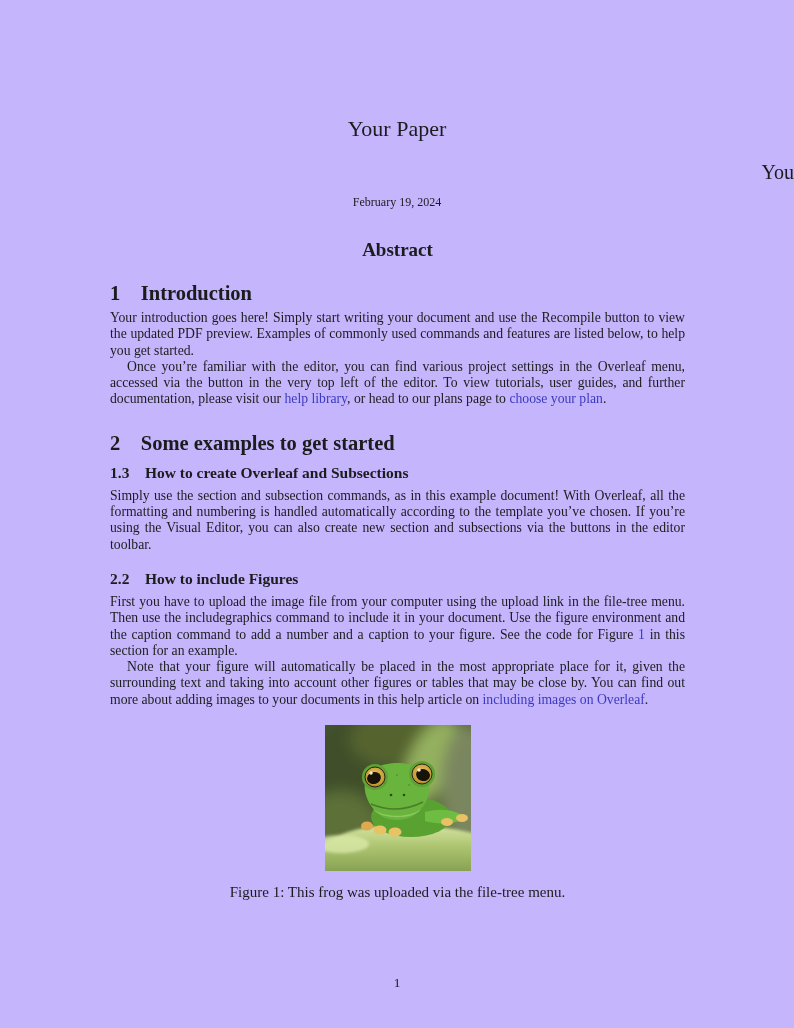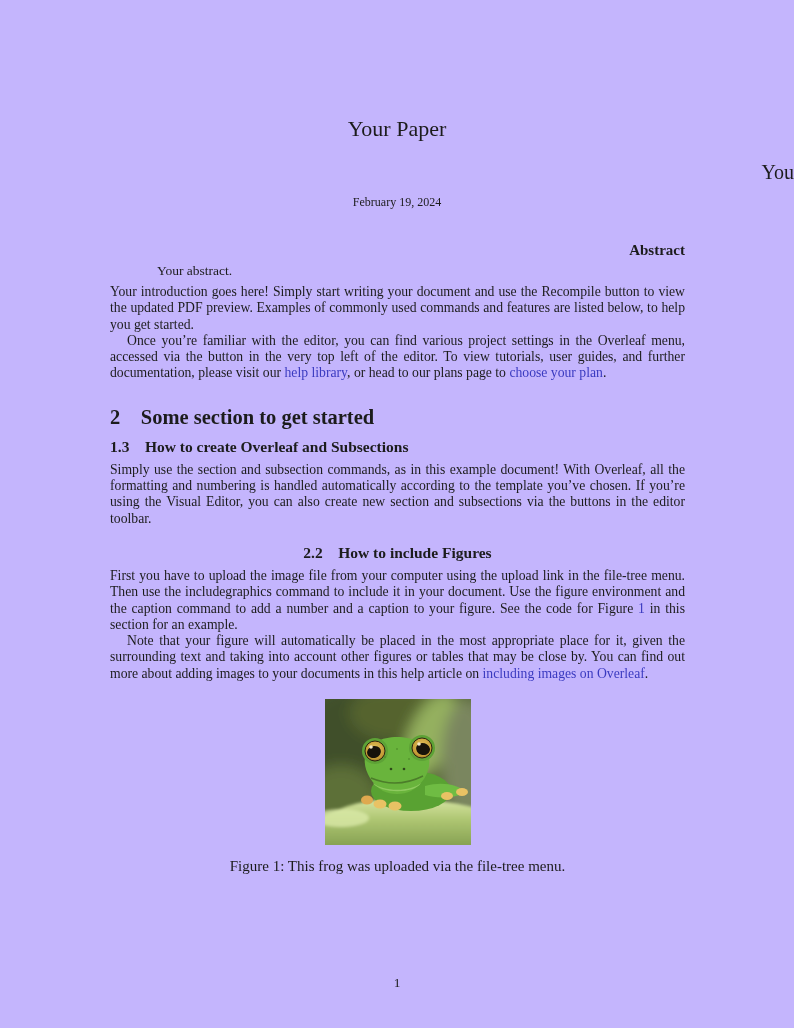--- a/index.html
+++ b/index.html
@@ -30,45 +30,45 @@
     text-align: right;
   }
   .paper-date {
     margin-top: 12px;
     font-size: 12px;
     line-height: 18px;
     text-align: center;
   }
   .abstract-heading {
     margin-top: 31px;
-    font-size: 15px;
+    font-size: 19px;
     line-height: 16px;
     font-weight: 700;
-    text-align: right;
+    text-align: center;
   }
   .abstract-text {
     margin-top: 5px;
     padding: 0 47px;
     font-size: 13.5px;
     line-height: 16px;
     text-align: justify;
   }
   h2.sec {
     margin: 23px 0 0 0;
     font-size: 20.5px;
     line-height: 24px;
     font-weight: 700;
   }
   h3.subsec {
     margin: 9px 0 0 0;
     font-size: 15.5px;
     line-height: 18px;
     font-weight: 700;
   }
-  h3.subsec.gap-lg { margin-top: 17px; text-align: center; }
+  h3.subsec.gap-lg { margin-top: 17px; }
   .sec-num { margin-right: 1em; }
   p.body {
     margin: 0;
     font-size: 13.7px;
     line-height: 16.3px;
     text-align: justify;
   }
   p.body.first { margin-top: 5px; }
   p.body.after-sub { margin-top: 6px; }
   p.body.indent { text-indent: 17px; }
@@ -104,27 +104,29 @@
 
 <div class="page">
 
   <h1 class="paper-title">Your Paper</h1>
   <div class="paper-author">You</div>
   <div class="paper-date">February 19, 2024</div>
 
   <div class="content">
 
     <div class="abstract-heading">Abstract</div>
-    <div class="abstract-text">Your abstract.</div>
-
+
+    <h2 class="sec">
+      <span class="sec-num">1</span><span>Introduction</span>
+    </h2>
     <p class="body first">Your introduction goes here! Simply start writing your document and use the Recompile button to view the updated PDF preview. Examples of commonly used commands and features are listed below, to help you get started.</p>
     <p class="body indent"><span>Once you’re familiar with the editor, you can find various project settings in the Overleaf menu, accessed via the button in the very top left of the editor. To view tutorials, user guides, and further documentation, please visit our </span><span class="lnk" style="color: rgb(58, 58, 192);">help library</span><span>, or head to our plans page to </span><span class="lnk" style="color: rgb(58, 58, 192);">choose your plan</span><span>.</span></p>
 
     <h2 class="sec">
-      <span class="sec-num">2</span><span>Some section to get started</span>
+      <span class="sec-num">2</span><span>Some examples to get started</span>
     </h2>
 
     <h3 class="subsec">
       <span class="sec-num">1.3</span><span>How to create Overleaf and Subsections</span>
     </h3>
     <p class="body after-sub">Simply use the section and subsection commands, as in this example document! With Overleaf, all the formatting and numbering is handled automatically according to the template you’ve chosen. If you’re using the Visual Editor, you can also create new section and subsections via the buttons in the editor toolbar.</p>
 
     <h3 class="subsec gap-lg">
       <span class="sec-num">2.2</span><span>How to include Figures</span>
     </h3>

